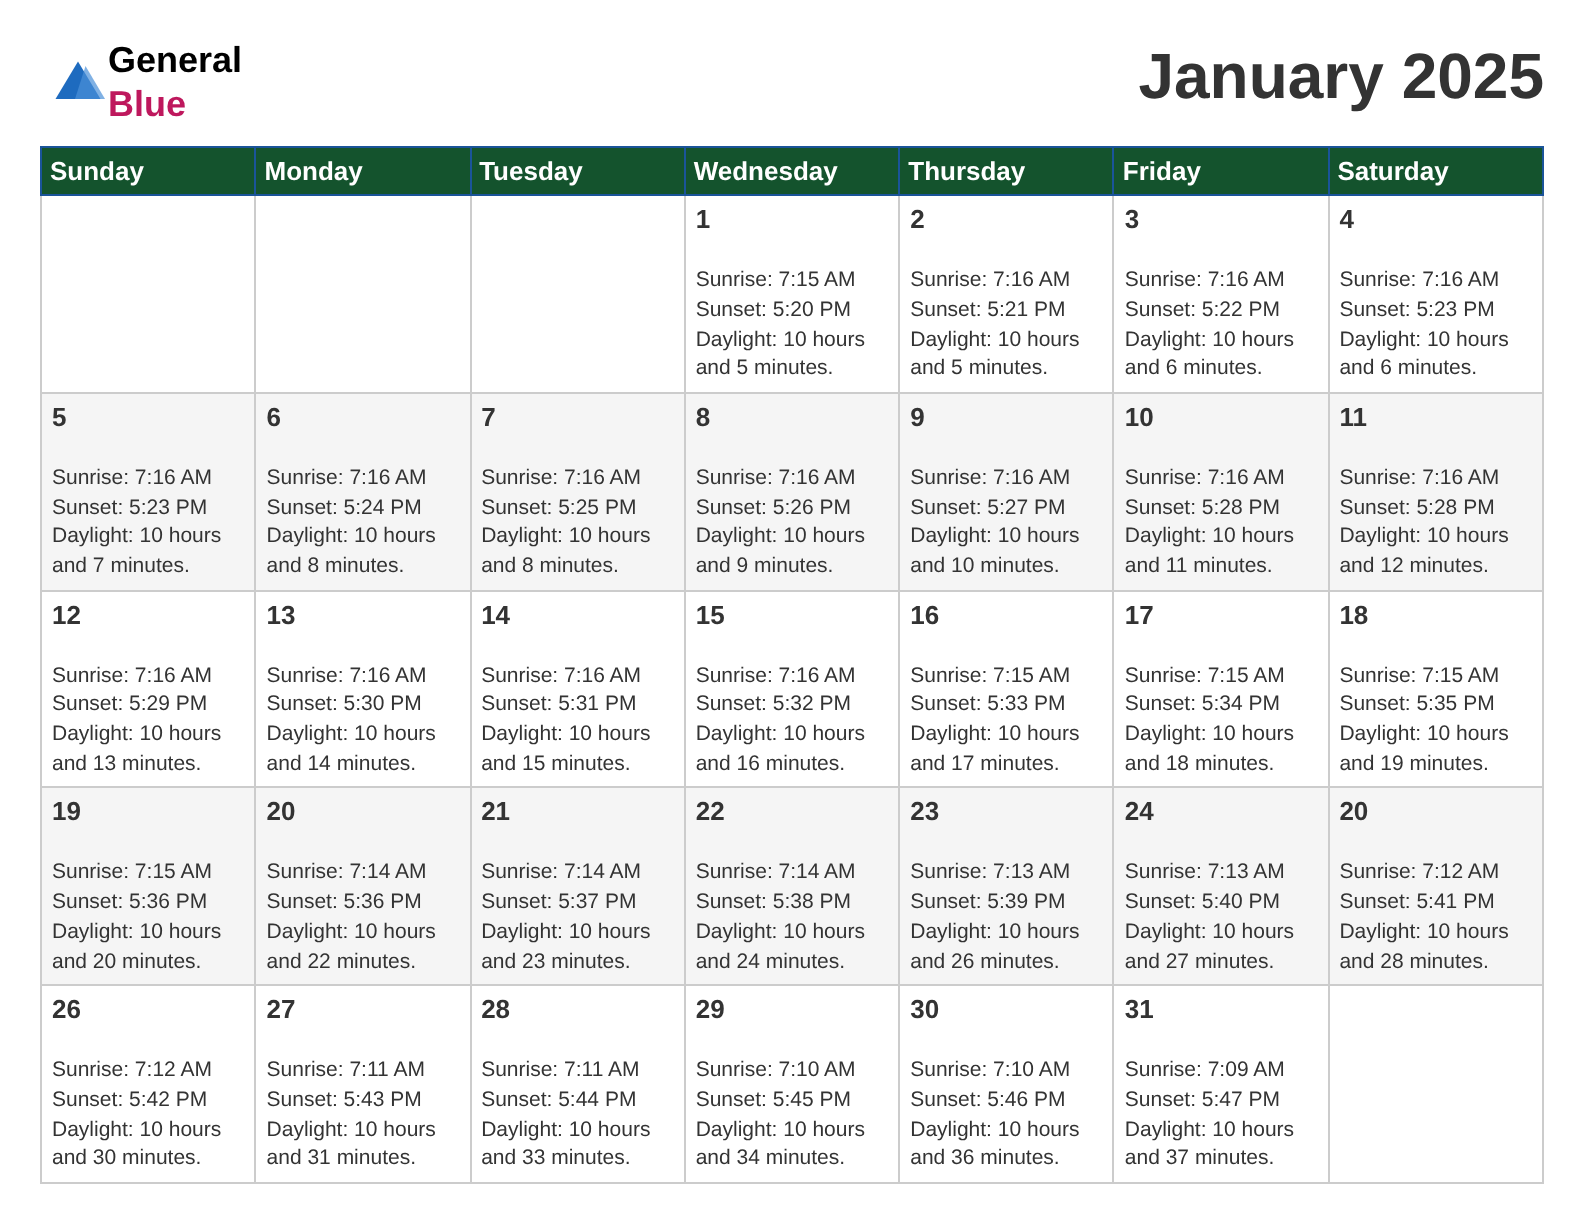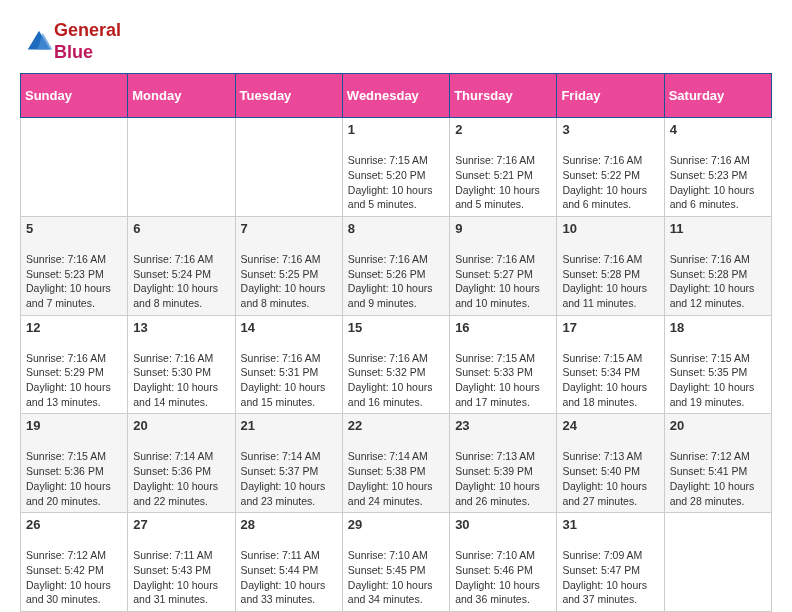--- a/index.html
+++ b/index.html
@@ -18,21 +18,21 @@
     }
     .logo {
       display: flex;
       align-items: center;
     }
     .logo-text {
       font-size: 18px;
       font-weight: bold;
       line-height: 1.2;
     }
-    .logo-general { color: #b91c1c; }
+    .logo-general { color: #000000; }
     .logo-blue { color: #be185d; }
     .logo-icon {
       width: 30px;
       height: 30px;
       margin-left: 4px;
     }
     .title-block {
       text-align: right;
     }
     .calendar-title {
@@ -43,24 +43,24 @@
     .calendar-subtitle {
       font-size: 14px;
       color: #555;
     }
     .calendar {
       width: 100%;
       border-collapse: collapse;
       border: 1px solid #ccc;
     }
     .calendar th {
-      background-color: #ec4899;
+      background-color: #14532d;
       color: #fff;
       font-size: 13px;
-      padding: 14px 4px;
+      padding: 4px 4px;
       text-align: left;
       border: 1px solid #1a5499;
     }
     .calendar td {
       border: 1px solid #ccc;
       vertical-align: top;
       padding: 4px 5px;
       width: 107px;
       min-height: 80px;
       font-size: 11px;
@@ -97,20 +97,21 @@
     <svg class="logo-icon" viewBox="0 0 40 40">
       <polygon points="20,5 35,30 5,30" fill="#1e6bbf"></polygon>
       <polygon points="25,8 38,30 18,30" fill="#4a90d9" opacity="0.7"></polygon>
     </svg>
     <div class="logo-text">
       <div class="logo-general">General</div>
       <div class="logo-blue">Blue</div>
     </div>
   </div>
   <div class="title-block">
+    <div class="calendar-title">January 2025</div>
   </div>
 </div>
 
 <table class="calendar">
   <thead>
     <tr>
     <th>Sunday</th>
         <th>Monday</th>
         <th>Tuesday</th>
         <th>Wednesday</th>

